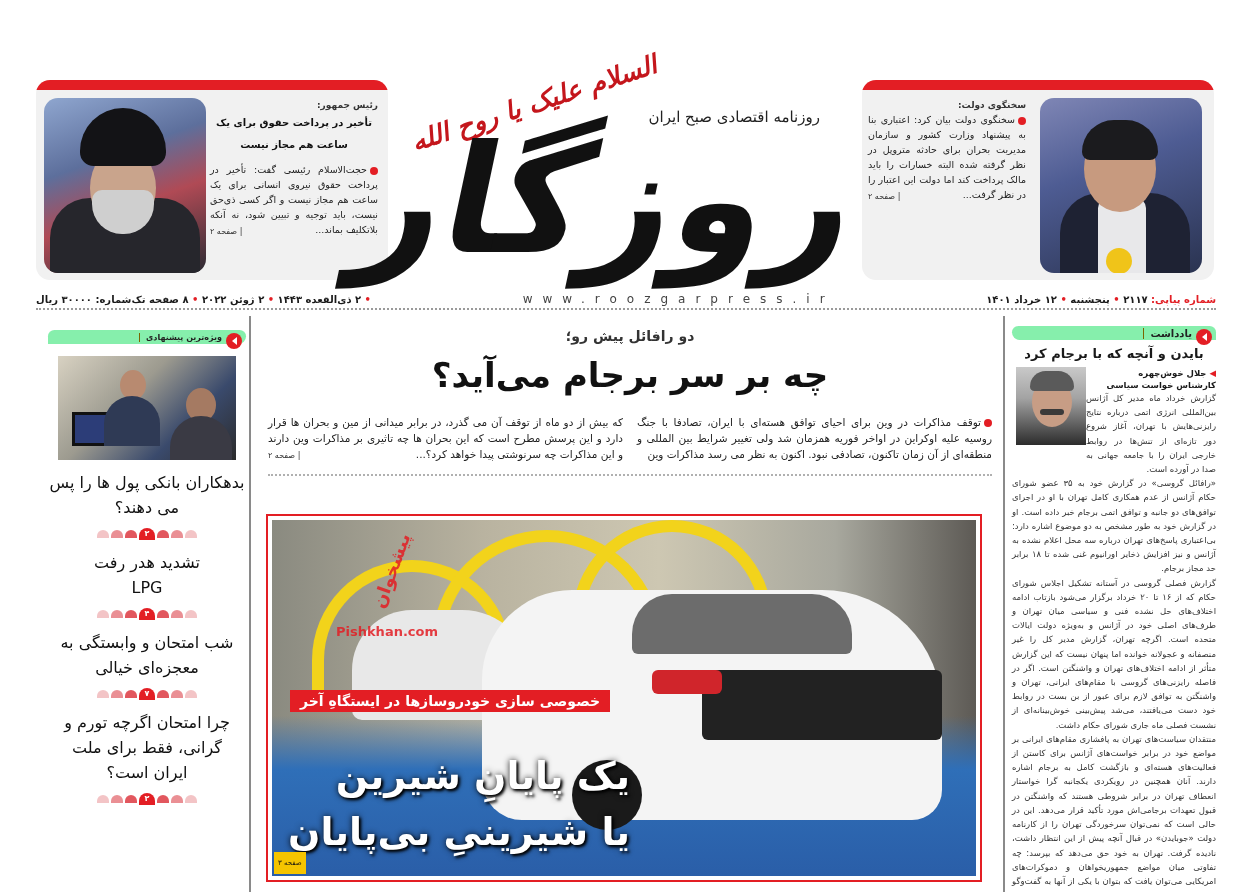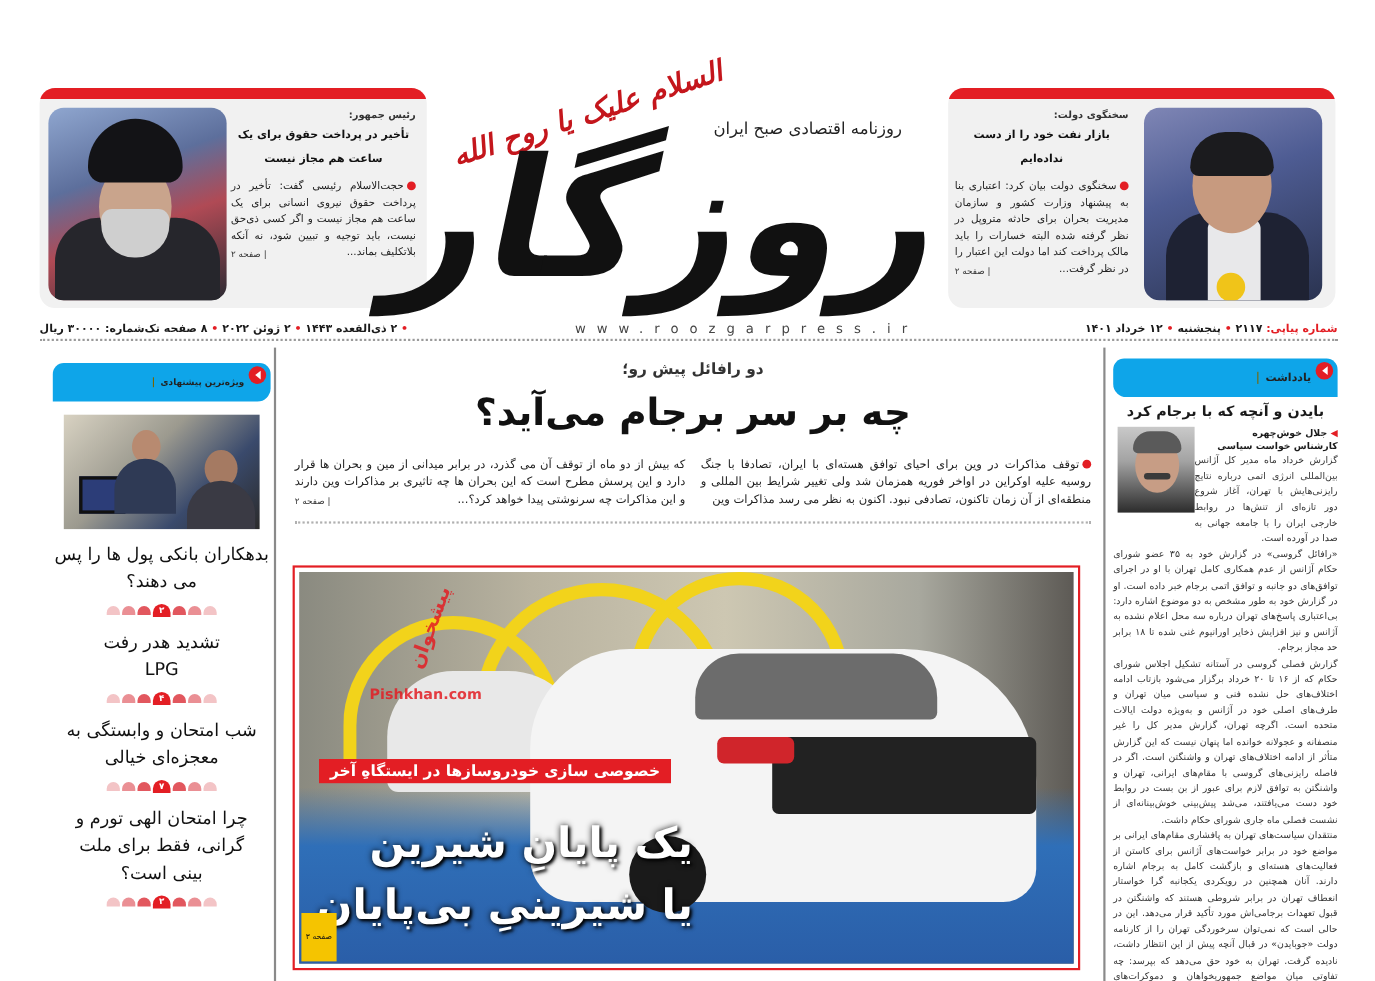--- a/index.html
+++ b/index.html
@@ -37,21 +37,21 @@
   .strip { position: absolute; left: 36px; top: 290px; width: 1180px; height: 20px; border-bottom: 2px dotted #9a9a9a; display: flex; align-items: center; justify-content: space-between; font-size: 10px; font-weight: bold; }
   .strip .issue-label { color: #e31e24; }
   .strip .url { letter-spacing: 10px; color: #444; font-weight: normal; font-size: 12px; direction: ltr; }
   .strip .dot { color: #e31e24; }
 
   
   .vline { position: absolute; top: 316px; bottom: 0; width: 2px; background: #8a8a8a; }
 
   
   .right-col { position: absolute; left: 1012px; top: 326px; width: 204px; }
-  .section-tab { position: relative; height: 35px; background: #0ea5e9; border-radius: 10px 10px 0 12px; display: flex; align-items: center; }
+  .section-tab { position: relative; height: 14px; background: #86efac; border-radius: 10px 10px 0 12px; display: flex; align-items: center; }
   .section-tab .circle { position: absolute; right: 4px; top: 3px; width: 16px; height: 16px; border-radius: 50%; background: #e31e24; }
   .section-tab .circle::after { content: ""; position: absolute; right: 5px; top: 4px; border-top: 4px solid transparent; border-bottom: 4px solid transparent; border-right: 5px solid #fff; }
   .section-tab .label { position: absolute; right: 24px; font-size: 10px; font-weight: bold; color: #222; padding-left: 6px; border-left: 1px solid #7a6500; }
   .op-title { font-size: 13px; font-weight: bold; text-align: center; margin: 6px 0 6px; }
   .op-photo { float: left; width: 70px; height: 78px; margin: 0 0 4px 4px; background: linear-gradient(180deg, #c9c9c9 0%, #a3a3a3 40%, #2c2c2c 100%); position: relative; overflow: hidden; }
   .op-author { font-size: 8.5px; font-weight: bold; text-align: right; line-height: 12px; }
   .op-author .tri { color: #e31e24; }
   .op-body { font-size: 8.5px; line-height: 14.2px; color: #333; text-align: justify; }
 
   
@@ -76,33 +76,32 @@
   .c-dotted { border-bottom: 2px dotted #b0b0b0; margin: 10px 6px 0; }
 
   .feature { position: absolute; left: 266px; top: 514px; width: 716px; height: 368px; border: 2px solid #e31e24; padding: 4px; }
   .feature .img { position: relative; width: 100%; height: 100%; overflow: hidden;
     background:
       linear-gradient(180deg, rgba(0,0,0,0) 55%, #2f6fb8 70%, #2a5ea8 100%),
       linear-gradient(90deg, #8a8a80 0%, #b9b3a0 30%, #cdc7b2 55%, #a8a89e 80%, #5d5a55 100%); }
   .yellow-arc { position: absolute; border: 12px solid #f2d31b; border-bottom: none; border-radius: 120px 120px 0 0; }
   .car { position: absolute; background: #f4f4f4; }
   .feature .red-label { position: absolute; left: 18px; top: 170px; background: #e31e24; color: #fff; font-size: 14px; font-weight: bold; padding: 3px 10px; }
-  .feature .big-title { position: absolute; left: 16px; top: 218px; font-size: 38px; font-weight: bold; line-height: 56px; color: #fff; text-align: right; text-shadow: 0 0 6px rgba(0,0,0,.85), 2px 2px 3px #000; }
-  .feature .page-chip { position: absolute; left: 2px; bottom: 2px; background: #f5c400; font-size: 7px; padding: 18px 4px; color: #111; }
+  .feature .big-title { position: absolute; left: 16px; top: 228px; font-size: 38px; font-weight: bold; line-height: 56px; color: #fff; text-align: right; text-shadow: 0 0 6px rgba(0,0,0,.85), 2px 2px 3px #000; }
+  .feature .page-chip { position: absolute; left: 2px; bottom: 2px; background: #f5c400; font-size: 7px; padding: 7px 4px; color: #111; }
   .watermark { position: absolute; left: 80px; top: 40px; color: #e31e24; opacity: .85; font-size: 18px; font-weight: bold; transform: rotate(-70deg); }
   .watermark-en { position: absolute; left: 64px; top: 104px; color: #e31e24; opacity: .85; font-size: 13px; font-weight: bold; direction: ltr; }
 </style>
 </head>
 <body>
 
 <div class="top-box right">
   <div class="red-bar"></div>
   <div class="text">
     <div class="kicker">سخنگوی دولت:</div>
-    <div class="tb-title">بازار نفت خود را از دست نداده‌ایم</div>
     <div class="tb-body">
       <span class="bullet"></span><span>سخنگوی دولت بیان کرد: اعتباری بنا به پیشنهاد وزارت کشور و سازمان مدیریت بحران برای حادثه متروپل در نظر گرفته شده البته خسارات را باید مالک پرداخت کند اما دولت این اعتبار را در نظر گرفت...</span>
       <span class="page-ref">| صفحه ۲</span>
     </div>
   </div>
   <div class="photo">
     <div class="suit" style="left:20px;top:95px;width:130px;height:90px;background:#1e2233;"></div>
     <div class="suit" style="left:58px;top:100px;width:48px;height:80px;background:#e8e8ea;border-radius:10px 10px 0 0;"></div>
     <div class="head" style="left:44px;top:28px;width:72px;height:86px;background:#c79a7f;"></div>
     <div class="head" style="left:42px;top:22px;width:76px;height:40px;background:#1b1b1e;border-radius:40px 40px 10px 10px;"></div>
@@ -219,21 +218,21 @@
       <span></span>
         <span class="m2"></span>
         <span class="m1"></span>
         <span class="num">۷</span>
         <span class="m1"></span>
         <span class="m2"></span>
         <span></span>
     </div>
   </div>
   <div class="lc-item">
-    <div class="lc-title" style="padding:0 8px;">چرا امتحان الهی تورم و گرانی، فقط برای ملت بینی است؟</div>
+    <div class="lc-title" style="padding:0 8px;">چرا امتحان اگرچه تورم و گرانی، فقط برای ملت ایران است؟</div>
     <div class="dots">
       <span></span>
         <span class="m2"></span>
         <span class="m1"></span>
         <span class="num">۲</span>
         <span class="m1"></span>
         <span class="m2"></span>
         <span></span>
     </div>
   </div>

